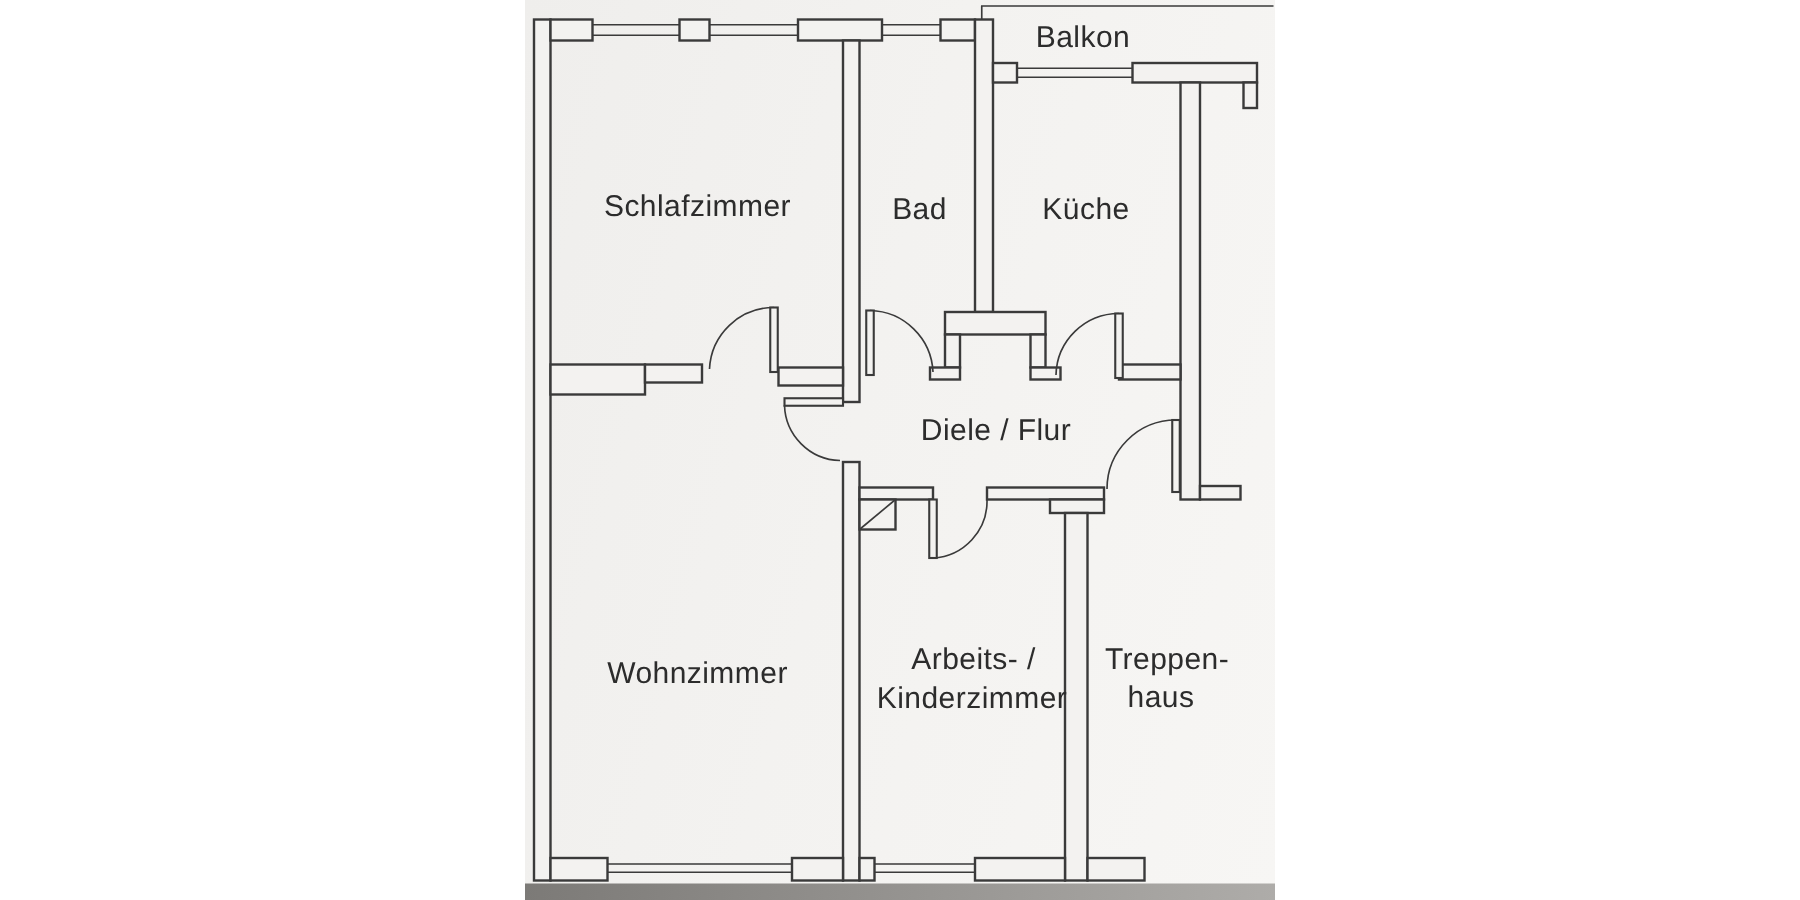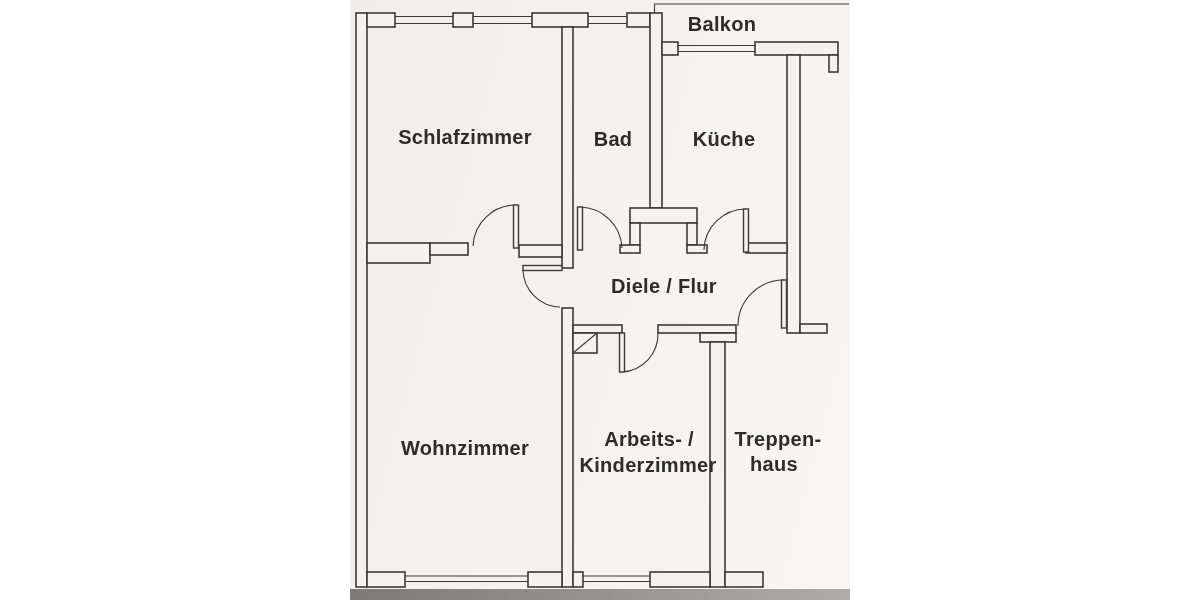--- a/index.html
+++ b/index.html
@@ -10,21 +10,21 @@
     --color-edge_dark:#7c7a77;
     --color-edge_light:#aeaca9;
   }
   *{margin:0;padding:0;box-sizing:border-box;}
   body{
     width:1200px;height:600px;
     background:var(--color-background);
     font-family:"Liberation Sans", sans-serif;
     position:relative;overflow:hidden;
   }
-  .stage{position:absolute;left:0;top:0;width:1200px;height:488px;background:var(--color-background);font-weight:bold;}
+  .stage{position:absolute;left:0;top:0;width:1200px;height:488px;background:var(--color-background);}
   .scan{
     position:absolute;left:350px;top:0;width:500px;height:600px;
     background:linear-gradient(105deg,#efeeec 0%,var(--color-paper) 45%,#f7f6f4 100%);
   }
   .scan-edge-bottom{
     position:absolute;left:0;bottom:0;width:500px;height:11px;
     background:linear-gradient(90deg,var(--color-edge_dark),var(--color-edge_light));
   }
   svg{display:block;}
   .wall{fill:var(--color-paper);stroke:var(--color-line);stroke-width:1.6;}

